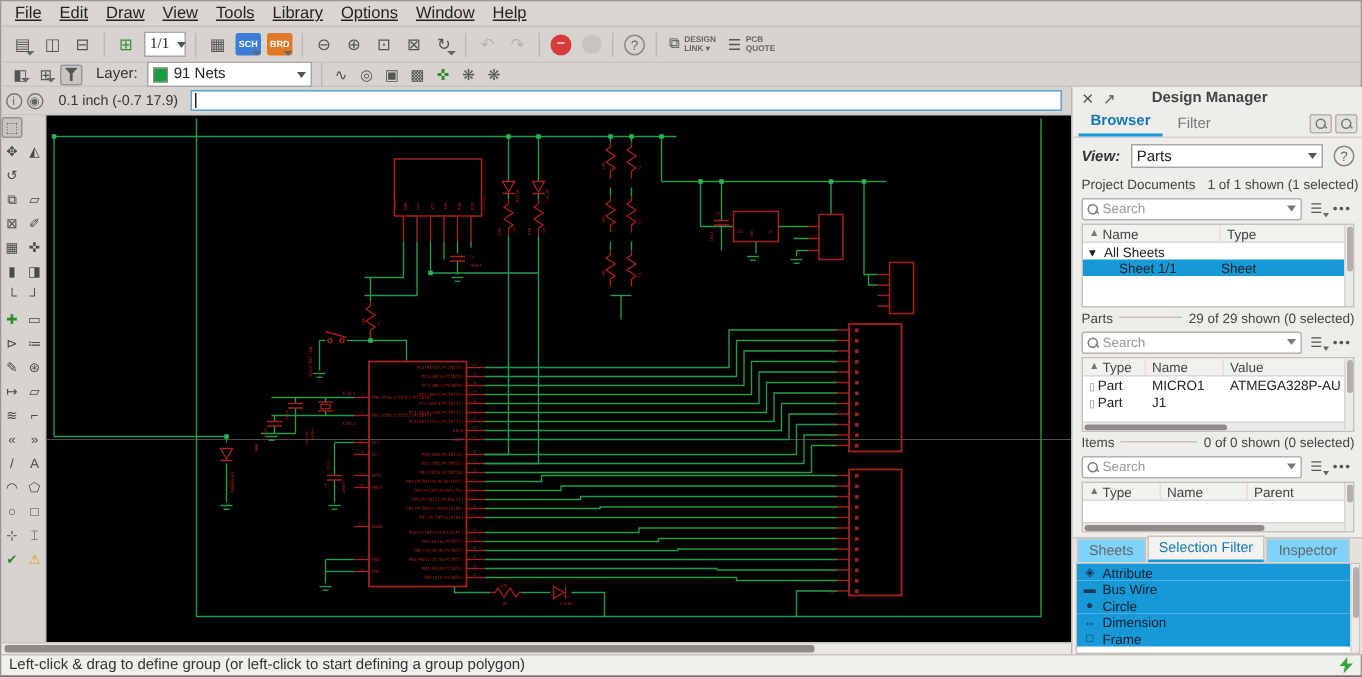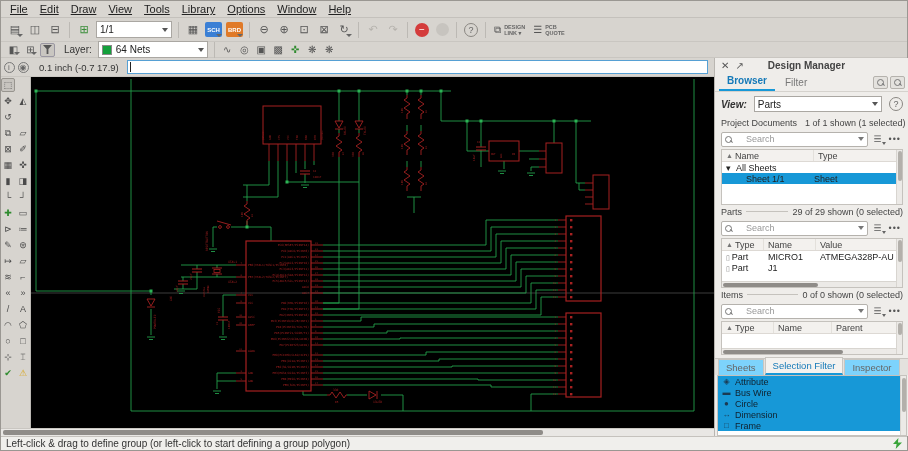--- a/index.html
+++ b/index.html
@@ -60,21 +60,21 @@
   .rtab { padding:2px 8px 3px; color:#777; }
   .rtab.active { color:#1479b8; border-bottom:2px solid #1798d7; font-weight:bold; }
   .rp-tabbtns { margin-left:auto; display:flex; gap:2px; padding-bottom:2px; }
   .sqbtn { width:15px; height:13px; border:1px solid #b5b2ad; background:#e4e2de; display:flex; align-items:center; justify-content:center; border-radius:2px; }
   .viewrow { height:24px; display:flex; align-items:center; padding:0 6px; gap:5px; }
   .viewrow .vl { font-weight:bold; color:#333;font-style:italic; }
   .viewrow .tselect { flex:1; height:16px; }
   .secthead { height:13px; display:flex; align-items:center; padding:0 6px; gap:4px; color:#444; font-size:9px; white-space:nowrap; }
   .secthead .rule { flex:1; border-top:1px solid #c5c2bd; }
   .searchrow { height:20px; display:flex; align-items:center; padding:0 6px; gap:3px; }
-  .searchbox { flex:1; height:15px; background:#fff; border:1px solid #b5b2ad; border-radius:2px; display:flex; align-items:center; padding:0 3px; gap:14px; color:#999; }
+  .searchbox { flex:1; height:15px; background:#fff; border:1px solid #b5b2ad; border-radius:2px; display:flex; align-items:center; padding:0 3px; gap:3px; color:#999; }
   .searchbox .ph { flex:1; font-size:9px; }
   .searchbox .dd { width:0; height:0; border-left:3px solid transparent; border-right:3px solid transparent; border-top:4px solid #777; }
   .mag { width:7px; height:7px; position:relative; flex:none; }
   .mag::before { content:""; position:absolute; left:0; top:0; width:5px; height:5px; border:1px solid #777; border-radius:50%; }
   .mag::after { content:""; position:absolute; left:5px; top:5px; width:3px; height:1px; background:#777; transform:rotate(45deg); }
   .listbtn { font-size:9px; color:#555; padding:0 2px; position:relative; }
   .listbtn .caret { position:absolute; right:-2px; bottom:-1px; width:0; height:0; border-left:2px solid transparent; border-right:2px solid transparent; border-top:3px solid #666; }
   .dots { font-size:9px; color:#555; letter-spacing:1px; padding:0 2px; }
   .rtable { margin:0 6px; background:#fff; border:1px solid #c5c2bd; position:relative; overflow:hidden; }
   .thead { display:flex; height:12px; background:#f3f1ee; border-bottom:1px solid #ddd9d4; color:#444; font-size:9px; }
@@ -115,21 +115,21 @@
       <span class="mi">Window</span>
       <span class="mi">Help</span>
     </div>
 
   <div class="toolbar1">
       <span class="tbtn">▤<span class="caret"></span></span>
       <span class="tbtn">◫</span>
       <span class="tbtn">⊟</span>
       <span class="tsep"></span>
       <span class="tbtn" style="color: rgb(58, 142, 58);">⊞</span>
-      <span class="tselect" style="width: 76px;">
+      <span class="tselect" style="width: 28px; font-family: Liberation Serif, serif;">
         <span class="val">1/1</span>
         <span class="dd"></span>
       </span>
       <span class="tsep"></span>
       <span class="tbtn">▦</span>
       <span class="tbtn">
         <span class="badge" style="background: rgb(58, 127, 213);">SCH</span>
         <span class="caret"></span>
       </span>
       <span class="tbtn">
@@ -168,21 +168,21 @@
     </div>
   <div class="toolbar2">
       <span class="tbtn">◧<span class="caret"></span></span>
       <span class="tbtn">⊞<span class="caret"></span></span>
       <span class="tbtn pressed">
         <span class="funnel"></span>
       </span>
       <span class="tlabel">Layer:</span>
       <span class="tselect" style="width: 110px;">
         <span class="swatch" style="background: rgb(20, 160, 60);"></span>
-        <span class="val">64 Nets</span>
+        <span class="val">91 Nets</span>
         <span class="dd"></span>
       </span>
       <span class="tsep"></span>
       <span class="tbtn">∿</span>
       <span class="tbtn">◎</span>
       <span class="tbtn">▣</span>
       <span class="tbtn">▩</span>
       <span class="tbtn" style="color: rgb(46, 139, 46);">✜</span>
       <span class="tbtn">❋</span>
       <span class="tbtn">❋</span>

